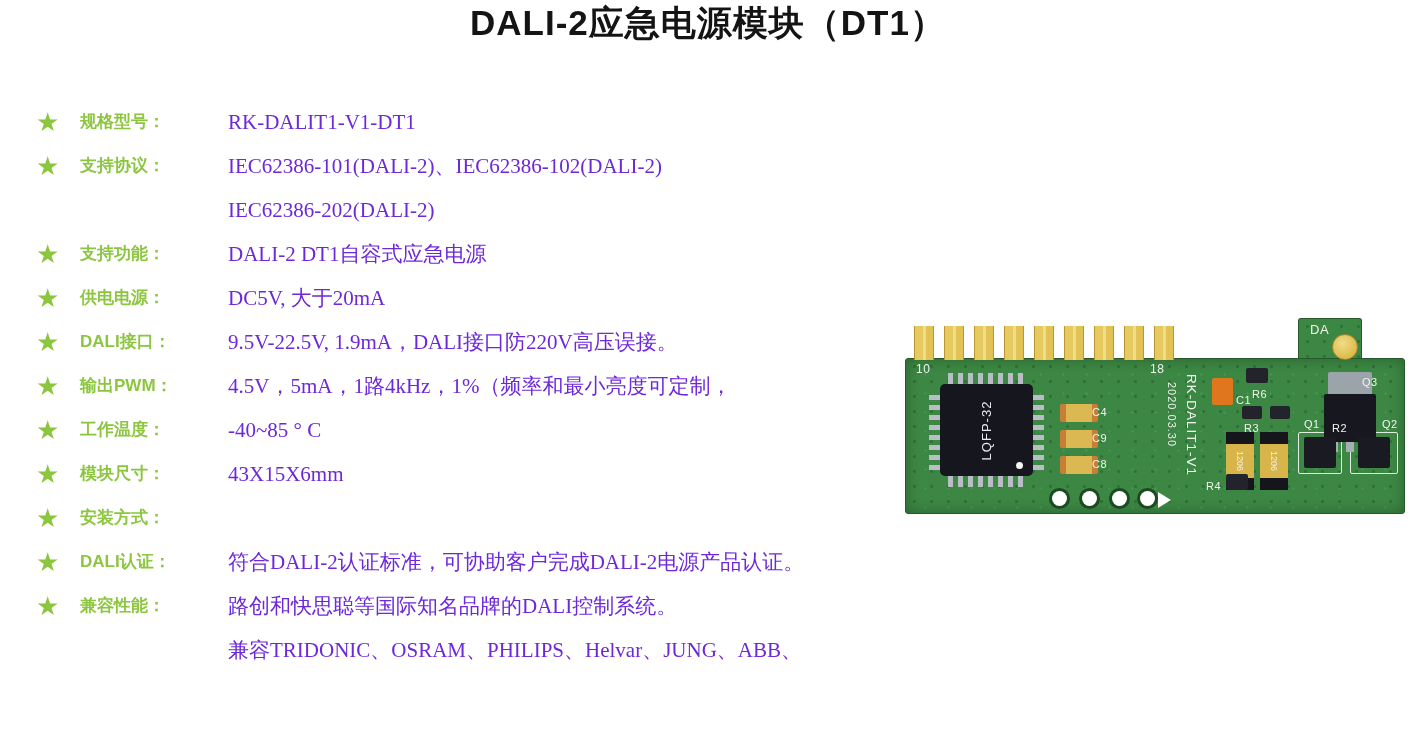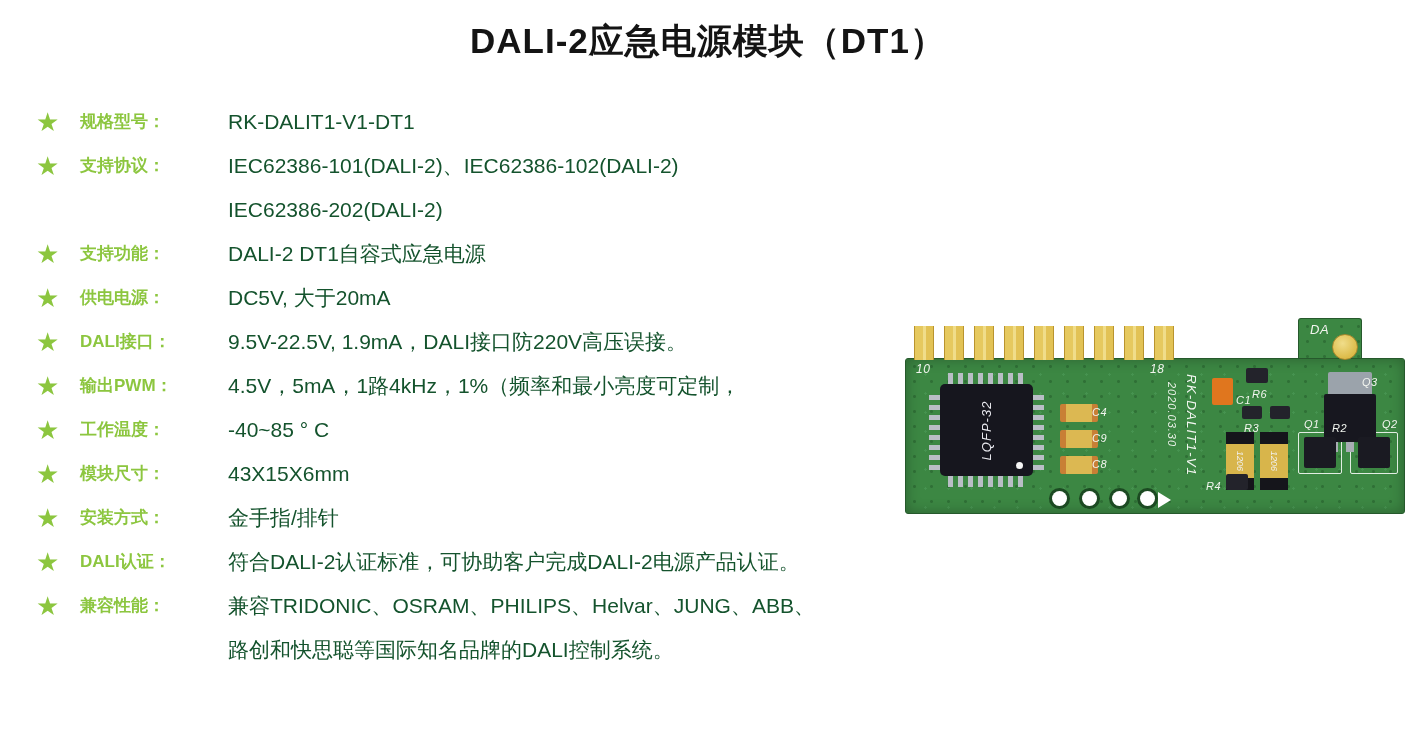--- a/index.html
+++ b/index.html
@@ -1,31 +1,31 @@
 <!DOCTYPE html>
 <html><head>
 <meta charset="utf-8">
 <style>
   * { margin:0; padding:0; box-sizing:border-box; }
   html,body { width:1416px; height:750px; background:#ffffff; overflow:hidden;
     font-family:"Liberation Sans","DejaVu Sans",sans-serif; position:relative; }
 
-  .title { padding-top:18px; text-align:center; font-size:35px; font-weight:700;
+  .title { text-align:center; font-size:35px; font-weight:700;
     color:#141414; letter-spacing:1px; }
 
   .specs { position:absolute; left:36px; top:100px; width:880px; }
   .row { display:flex; align-items:flex-start; }
   .star { width:44px; font-size:26px; color:#8CC63F; line-height:44px; }
   .label { width:148px; font-size:17px; font-weight:700; color:#8CC63F;
     line-height:44px; white-space:nowrap; }
   .value { flex:1; }
-  .value .line { font-size:21px; color:#14532d; line-height:44px; white-space:nowrap; }
+  .value .line { font-size:21px; color:#6d28d9; line-height:44px; white-space:nowrap;font-family:Liberation Serif, serif; }
 
   
-  .pcb { position:absolute; left:900px; top:316px; width:512px; height:204px;font-style:italic; }
+  .pcb { position:absolute; left:900px; top:316px; width:512px; height:204px; }
   .pcb .board { position:absolute; left:5px; top:42px; width:500px; height:156px;
     background-color:#3c8743;
     background-image:radial-gradient(circle,#2f7036 1.3px,transparent 1.6px),
                      radial-gradient(circle,#469350 1.1px,transparent 1.4px);
     background-size:17px 15px,23px 19px; background-position:0 0,8px 6px;
     border:1px solid #26592c; border-radius:3px;
     box-shadow:inset 0 0 14px rgba(0,0,0,.28); }
   .pcb .tab { position:absolute; left:398px; top:2px; width:64px; height:44px;
     background-color:#3c8743;
     background-image:radial-gradient(circle,#2f7036 1.3px,transparent 1.6px);
@@ -146,39 +146,36 @@
     <span class="star">★</span>
     <span class="label">模块尺寸：</span>
     <div class="value">
       <div class="line">43X15X6mm</div>
     </div>
   </div>
 
   <div class="row">
     <span class="star">★</span>
     <span class="label">安装方式：</span>
-    <div class="value">
-      <div class="line">金手指/排针</div>
-    </div>
   </div>
 
   <div class="row">
     <span class="star">★</span>
     <span class="label">DALI认证：</span>
     <div class="value">
       <div class="line">符合DALI-2认证标准，可协助客户完成DALI-2电源产品认证。</div>
     </div>
   </div>
 
   <div class="row">
     <span class="star">★</span>
     <span class="label">兼容性能：</span>
     <div class="value">
+      <div class="line">路创和快思聪等国际知名品牌的DALI控制系统。</div>
       <div class="line">兼容TRIDONIC、OSRAM、PHILIPS、Helvar、JUNG、ABB、</div>
-      <div class="line">路创和快思聪等国际知名品牌的DALI控制系统。</div>
     </div>
   </div>
 
 </div>
 
 <div class="pcb">
 
   <div class="tab"></div>
   <span class="sk" style="left:410px; top:6px; font-size:13px;">DA</span>
   <div class="gold-pad"></div>

